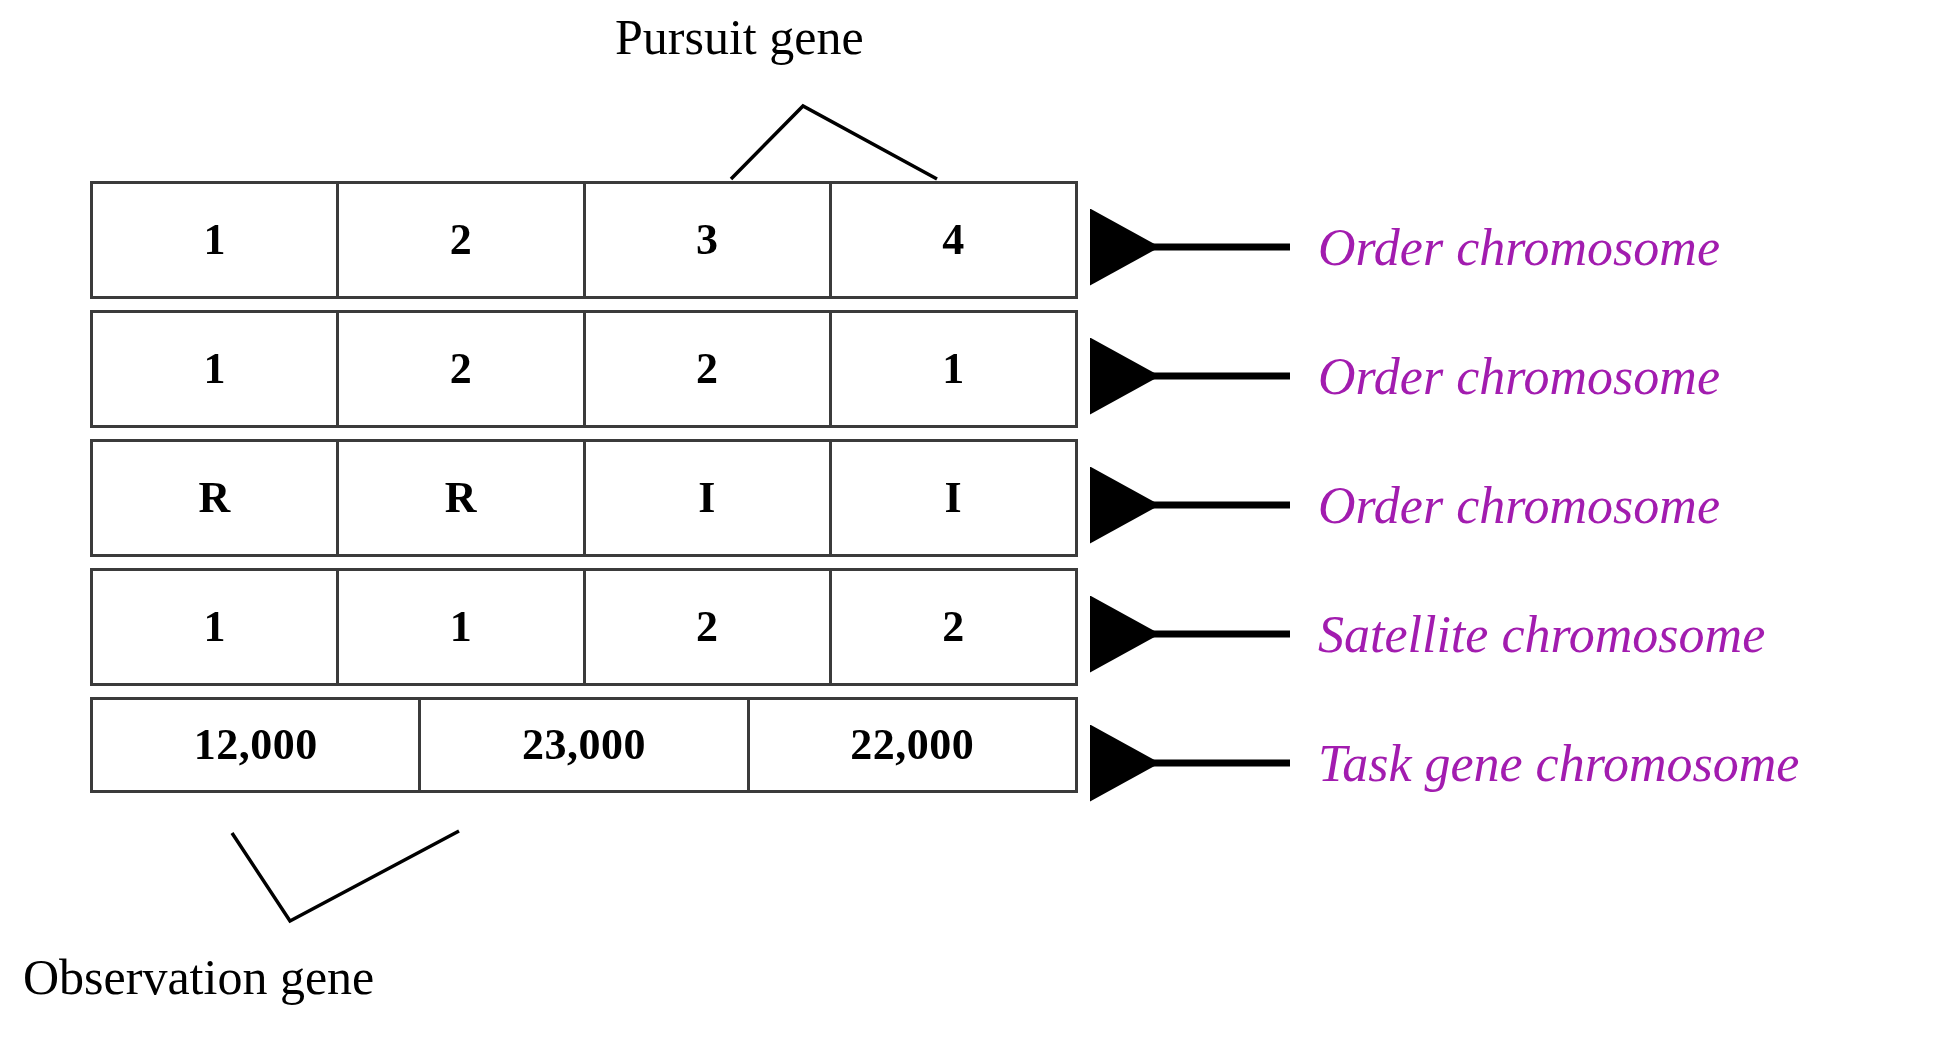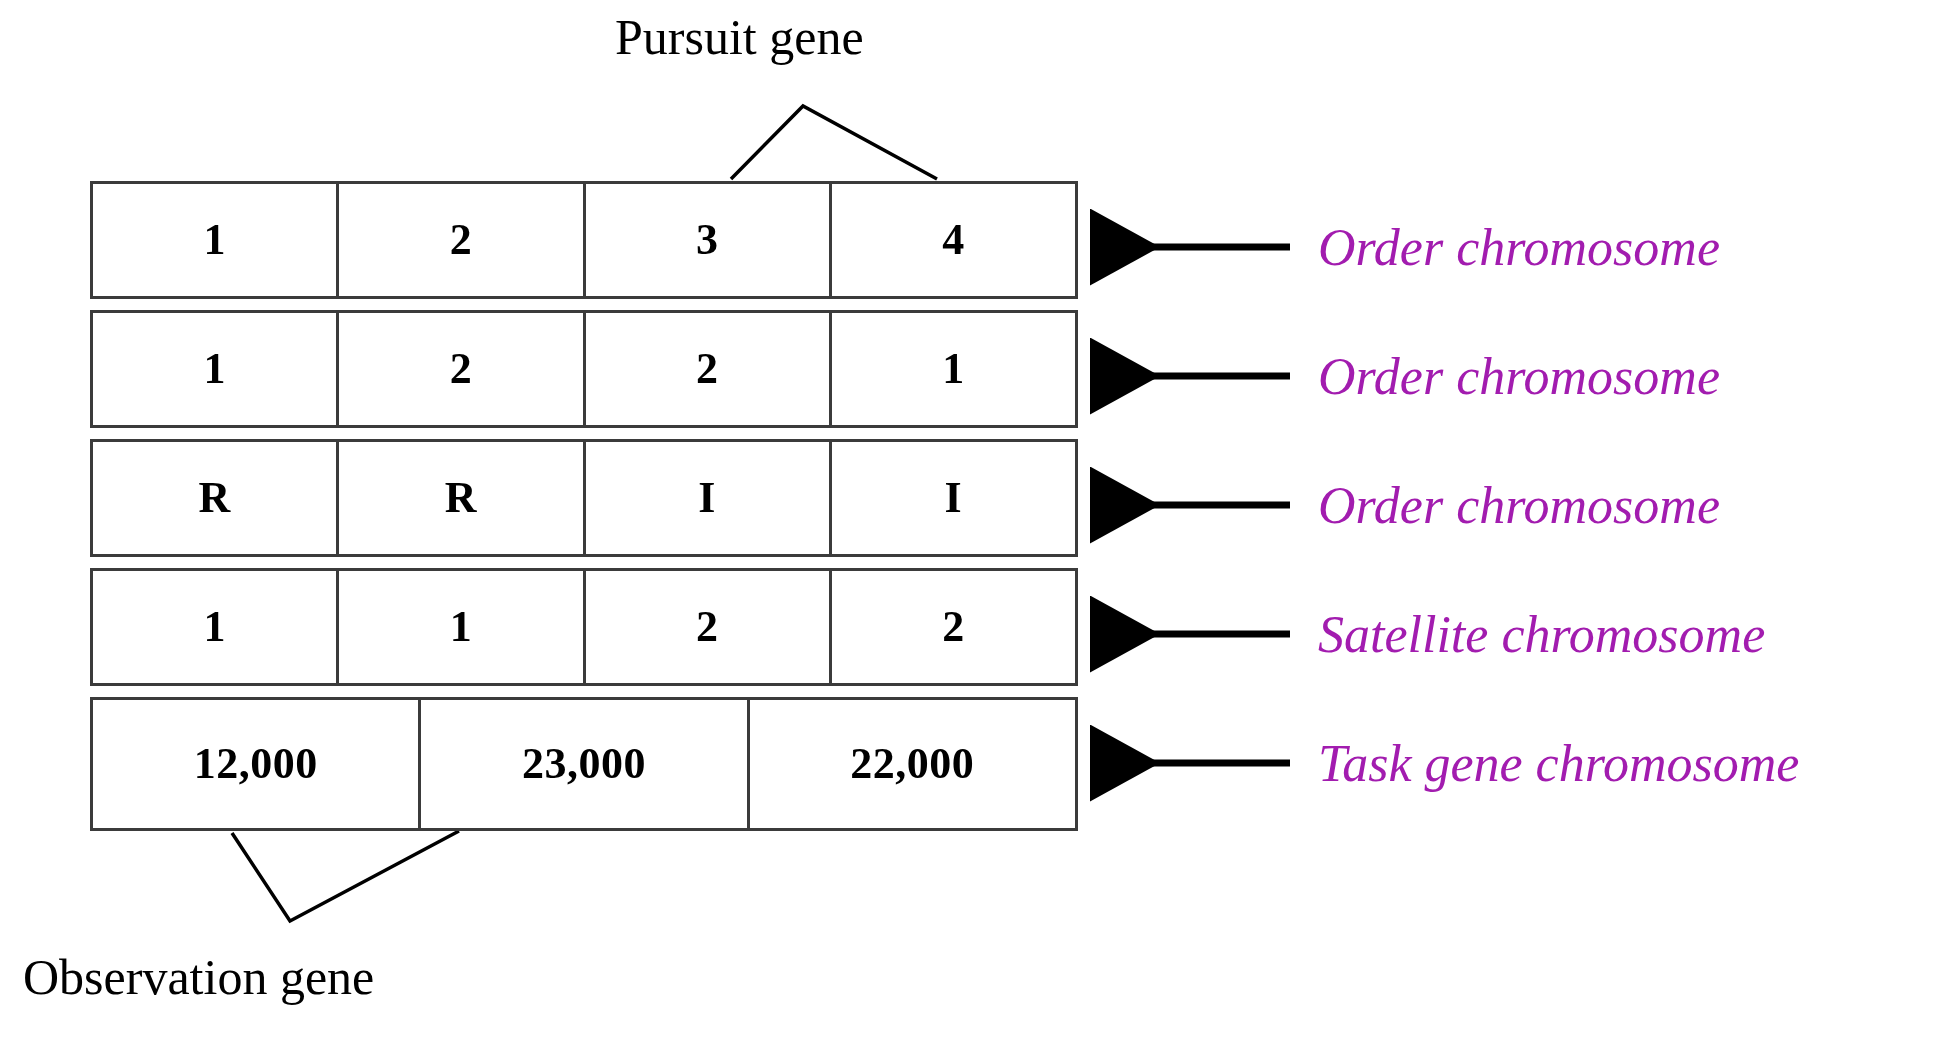--- a/index.html
+++ b/index.html
@@ -146,21 +146,21 @@
     <div class="chrom-cell">I</div>
   </div>
 
   <div class="chrom-row-band" style="top:568px; height:118px;">
     <div class="chrom-cell">1</div>
     <div class="chrom-cell">1</div>
     <div class="chrom-cell">2</div>
     <div class="chrom-cell">2</div>
   </div>
 
-  <div class="chrom-row-band" style="top:697px; height:134px;">
+  <div class="chrom-row-band" style="top:697px; height:96px;">
     <div class="chrom-cell">12,000</div>
     <div class="chrom-cell">23,000</div>
     <div class="chrom-cell">22,000</div>
   </div>
 
   <div class="row-label" style="top:222px;">Order chromosome</div>
   <div class="row-label" style="top:351px;">Order chromosome</div>
   <div class="row-label" style="top:480px;">Order chromosome</div>
   <div class="row-label" style="top:609px;">Satellite chromosome</div>
   <div class="row-label" style="top:738px;">Task gene chromosome</div>

